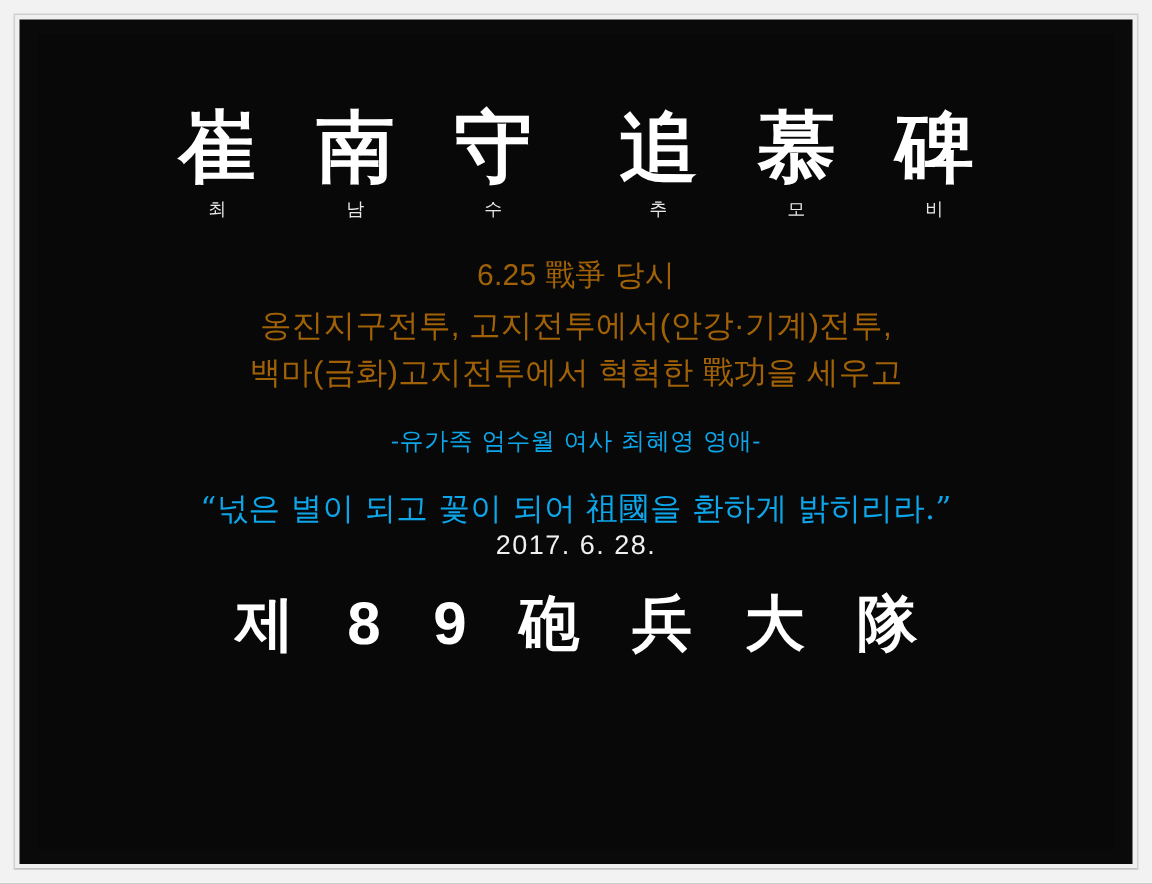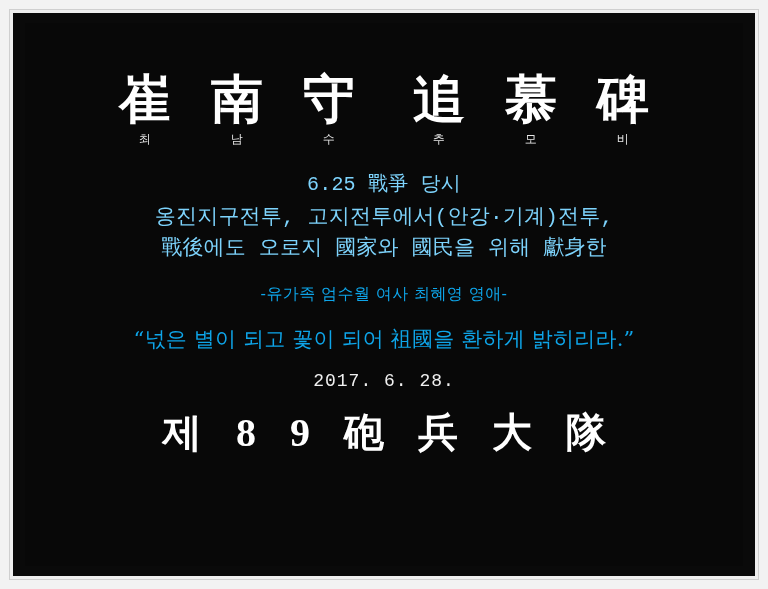--- a/index.html
+++ b/index.html
@@ -78,24 +78,24 @@
   }
   .title-spacer {
     width: 18px;
   }
 
   
   .body-block {
     margin-top: 22px;
   }
   .body-line {
-    font-family: Liberation Mono, monospace;
+    font-family: Liberation Sans, sans-serif;
     font-size: 21px;
     line-height: 1.48;
-    color: #7dd3fc;
+    color: #a16207;
     white-space: nowrap;
     letter-spacing: 0.2px;
   }
   .body-line.first {
     font-size: 20px;
     margin-bottom: 2px;
   }
 
   .family-line {
     font-family: "DejaVu Serif", "Liberation Serif", serif;
@@ -108,29 +108,28 @@
   .quote-line {
     font-family: "DejaVu Serif", "Liberation Serif", serif;
     font-size: 21px;
     color: #0ea5e9;
     margin-top: 20px;
     letter-spacing: 0.2px;
     white-space: nowrap;
   }
 
   .date-line {
-    font-family: Liberation Mono, monospace;
+    font-family: Liberation Sans, sans-serif;
     font-size: 18px;
     color: #f0f0f0;
-    margin-top: 18px;
     letter-spacing: 1px;
   }
 
   .unit-line {
-    font-family: Liberation Serif, serif;
+    font-family: Liberation Sans, sans-serif;
     font-size: 40px;
     font-weight: 700;
     color: #ffffff;
     margin-top: 14px;
     letter-spacing: 12px;
     padding-left: 12px;
   }
 </style>
 </head>
 <body>
@@ -163,21 +162,21 @@
         </div>
         <div class="title-char">
           <div class="title-han">碑</div>
           <div class="title-ko">비</div>
         </div>
       </div>
 
       <div class="body-block">
         <div class="body-line first">6.25 戰爭 당시</div>
         <div class="body-line">옹진지구전투, 고지전투에서(안강·기계)전투,</div>
-        <div class="body-line">戰後에도 오로지 國家와 國民을 위해 獻身한</div>
+        <div class="body-line">백마(금화)고지전투에서 혁혁한 戰功을 세우고</div>
       </div>
 
       <div class="family-line">-유가족 엄수월 여사  최혜영 영애-</div>
 
       <div class="quote-line">“넋은 별이 되고 꽃이 되어 祖國을 환하게 밝히리라.”</div>
 
       <div class="date-line">2017. 6. 28.</div>
 
       <div class="unit-line">제 8 9 砲 兵 大 隊</div>
 

